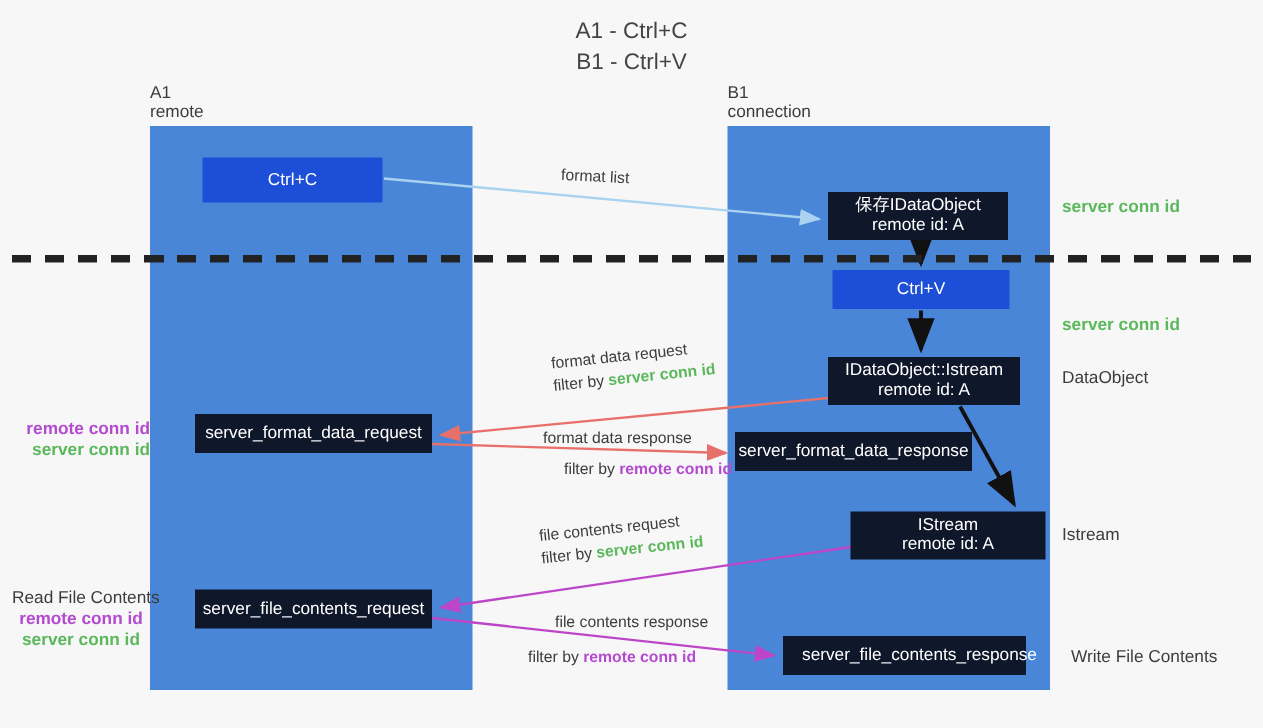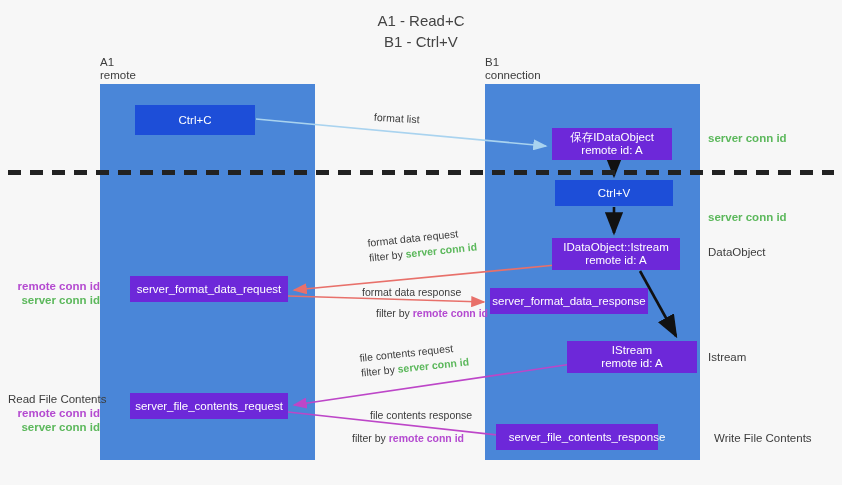--- a/index.html
+++ b/index.html
@@ -18,62 +18,62 @@
   #title{position:absolute;left:0;top:10px;width:842px;text-align:center;
          color:#444;font-size:15px;line-height:21px;}
 
   .divider{position:absolute;left:8px;top:170px;width:826px;height:5px;
            background:repeating-linear-gradient(to right,#222 0 13px,transparent 13px 22px);}
 
   .box{position:absolute;box-sizing:border-box;display:flex;align-items:center;
        justify-content:center;text-align:center;color:#fff;font-size:11.5px;
        line-height:13px;padding:2px 4px;}
   .green{background:#1d4ed8;}
-  .orange{background:#6d28d9;}
+  .orange{background:#0f172a;}
 
   #box-ctrlc{left:135px;top:105px;width:120px;height:30px;}
   #box-idataobject{left:552px;top:128px;width:120px;height:32px;}
   #box-ctrlv{left:555px;top:180px;width:118px;height:26px;}
   #box-getdata{left:552px;top:238px;width:128px;height:32px;}
   #box-istream{left:567px;top:341px;width:130px;height:32px;}
   #box-fmt-req{left:130px;top:276px;width:158px;height:26px;}
   #box-fmt-resp{left:490px;top:288px;width:158px;height:26px;}
   #box-file-req{left:130px;top:393px;width:158px;height:26px;}
-  #box-file-resp{left:496px;top:424px;width:162px;height:26px;padding-left:24px;}
+  #box-file-resp{left:522px;top:424px;width:162px;height:26px;padding-left:24px;}
 
   .side-label{position:absolute;color:#3c3c3c;font-size:11.5px;line-height:14px;white-space:nowrap;}
   .tag-server{color:#5cb85c;font-weight:bold;}
   .tag-remote{color:#b44ad0;font-weight:bold;}
 
   #sl-1{left:708px;top:131px;}
   #sl-2{left:708px;top:210px;}
   #sl-3{left:708px;top:245px;}
   #sl-4{left:708px;top:350px;}
   #sl-5{left:714px;top:431px;}
 
   #left-1{left:8px;top:279px;text-align:right;width:92px;}
-  #left-2{left:8px;top:392px;text-align:right;width:92px;}
+  #left-2{left:8px;top:392px;text-align:center;width:92px;}
 
   .ann{position:absolute;font-size:10.5px;line-height:15px;color:#3c3c3c;white-space:nowrap;}
   #ann-format-list{left:374px;top:111px;transform:rotate(3deg);}
   #ann-fdreq{left:368px;top:230px;transform:rotate(-6deg);}
   #ann-fdresp{left:362px;top:285px;}
   #ann-fcreq{left:360px;top:345px;transform:rotate(-6deg);}
   #ann-fcresp{left:370px;top:408px;}
   .ann .l2{display:block;}
 
   svg#wires{position:absolute;left:0;top:0;width:842px;height:485px;pointer-events:none;}
 </style>
 </head>
 <body>
 
 <div id="stage">
 
   <div id="title">
-    <div>A1 - Read+C</div>
+    <div>A1 - Ctrl+C</div>
     <div>B1 - Ctrl+V</div>
   </div>
 
   <div id="head-a" class="lane-head">
     <div>A1</div>
     <div>remote</div>
   </div>
   <div id="head-b" class="lane-head">
     <div>B1</div>
     <div>connection</div>

